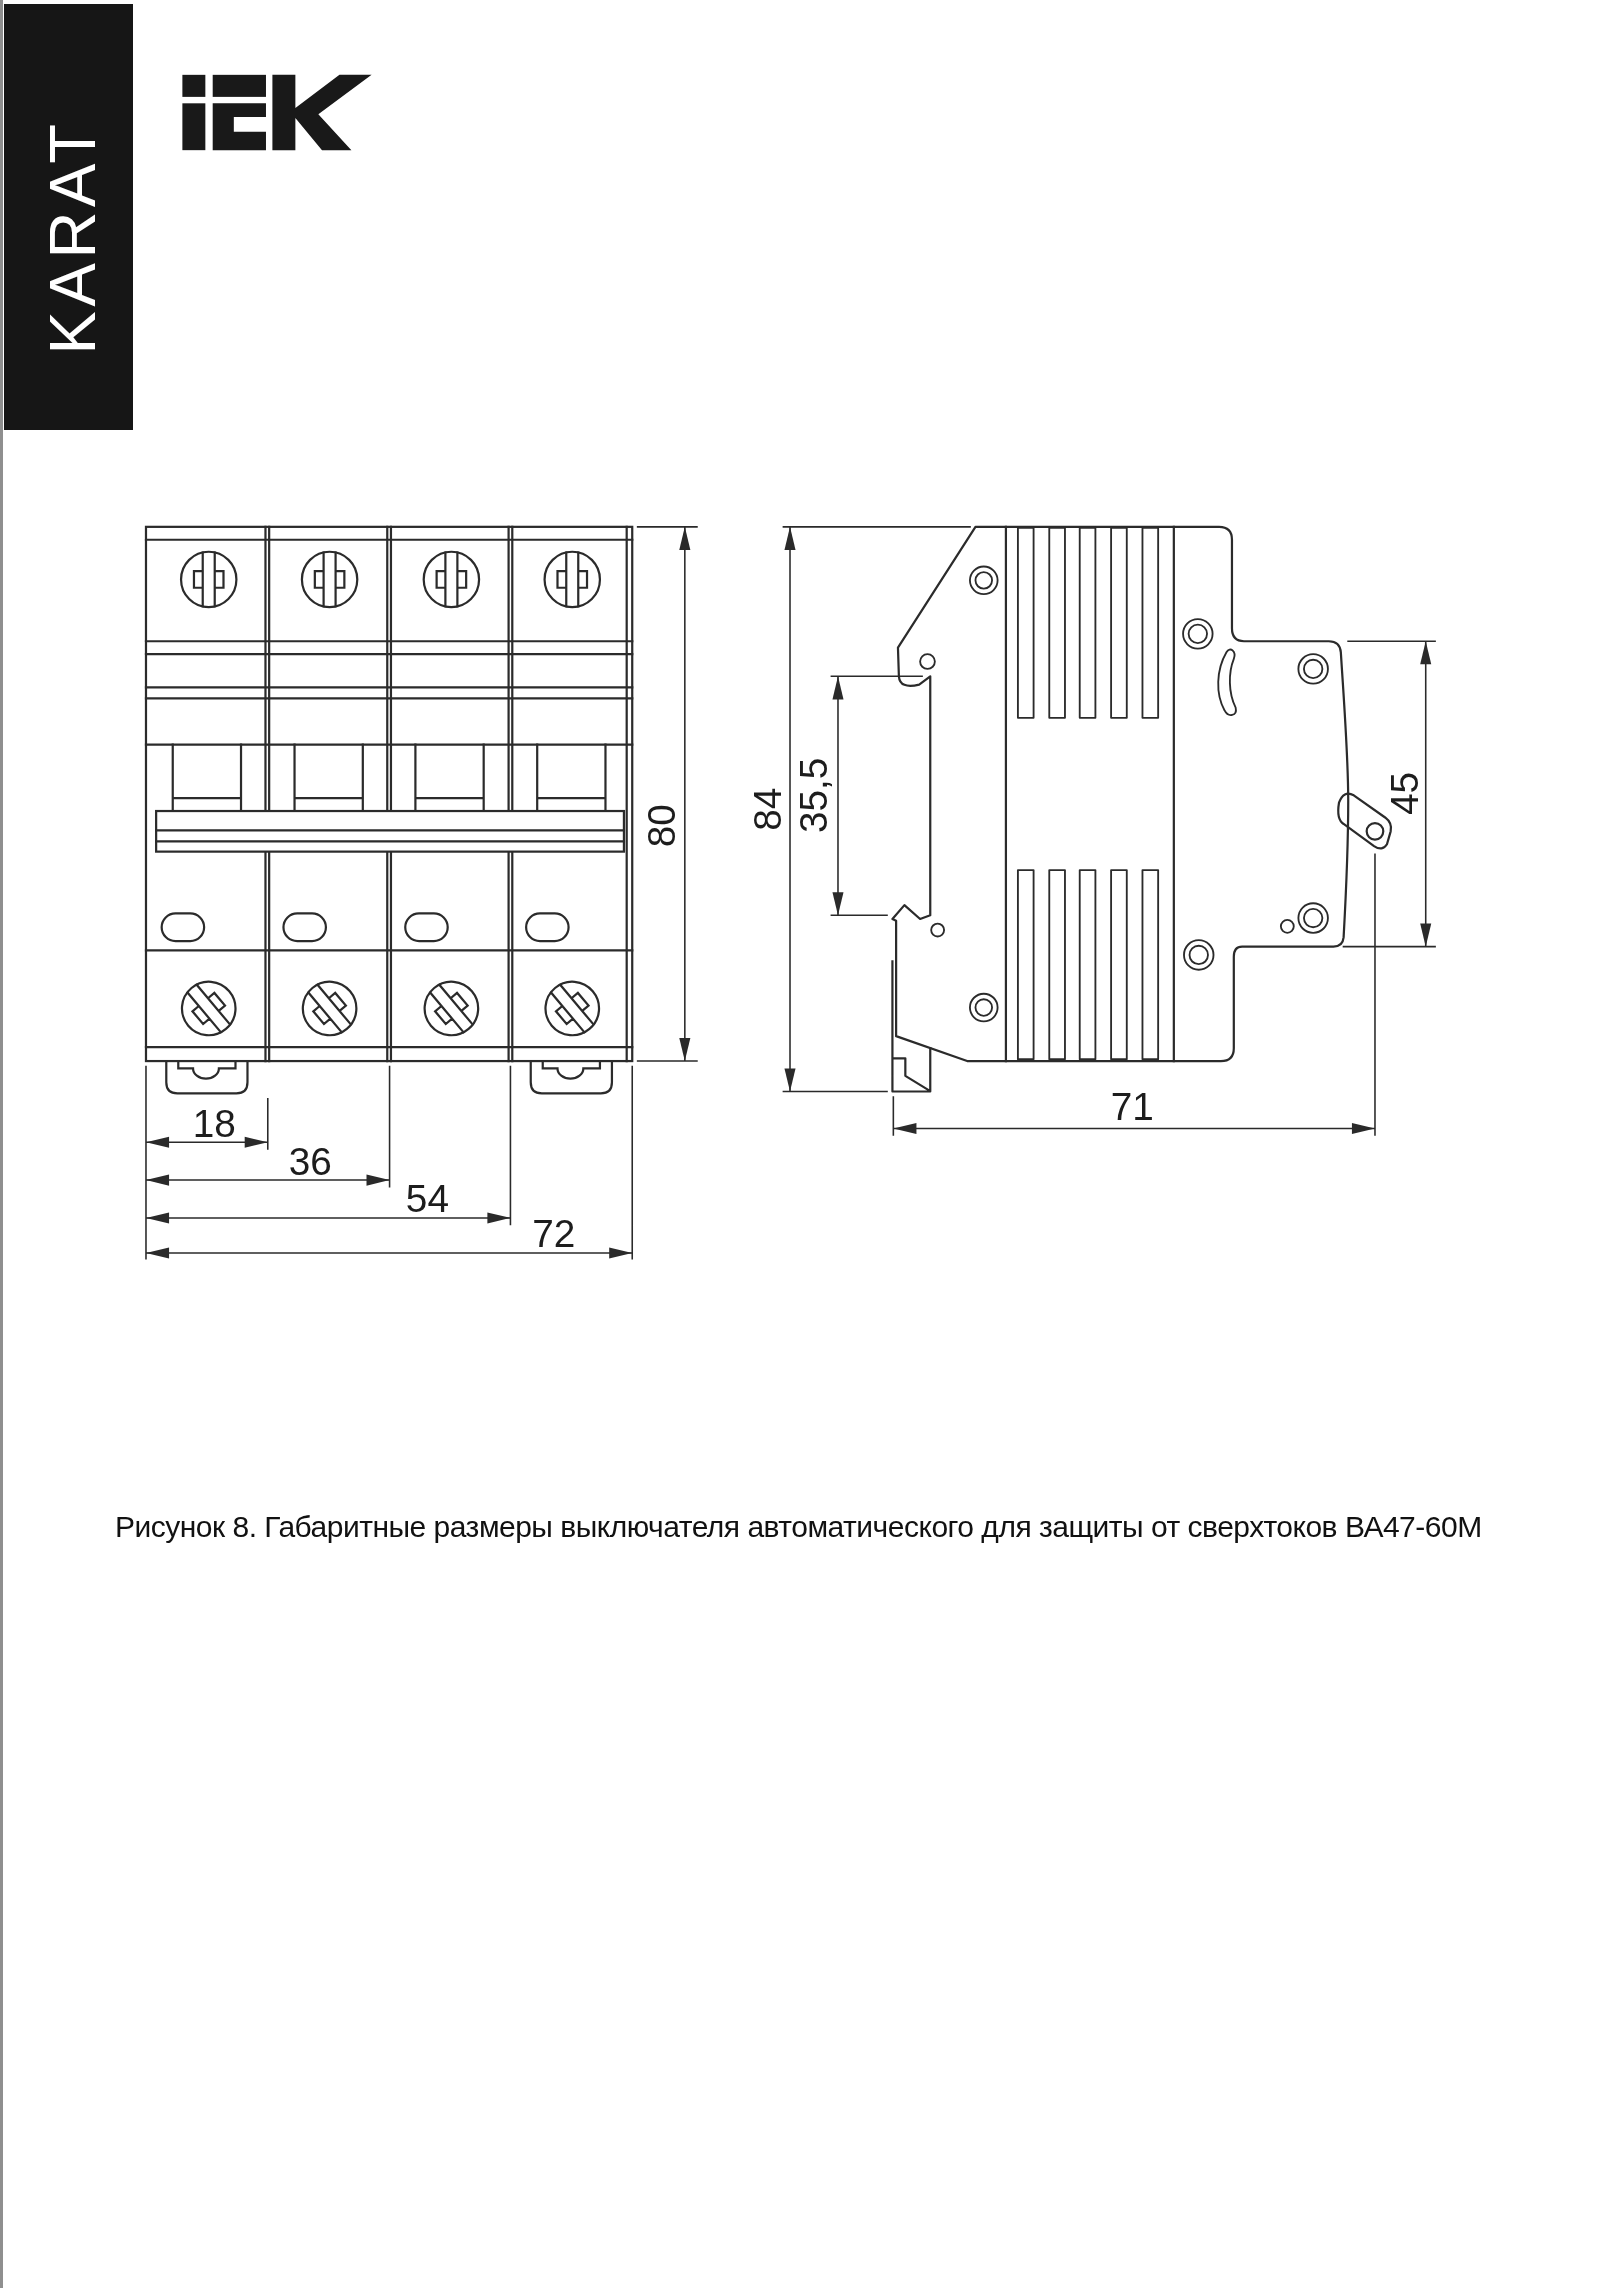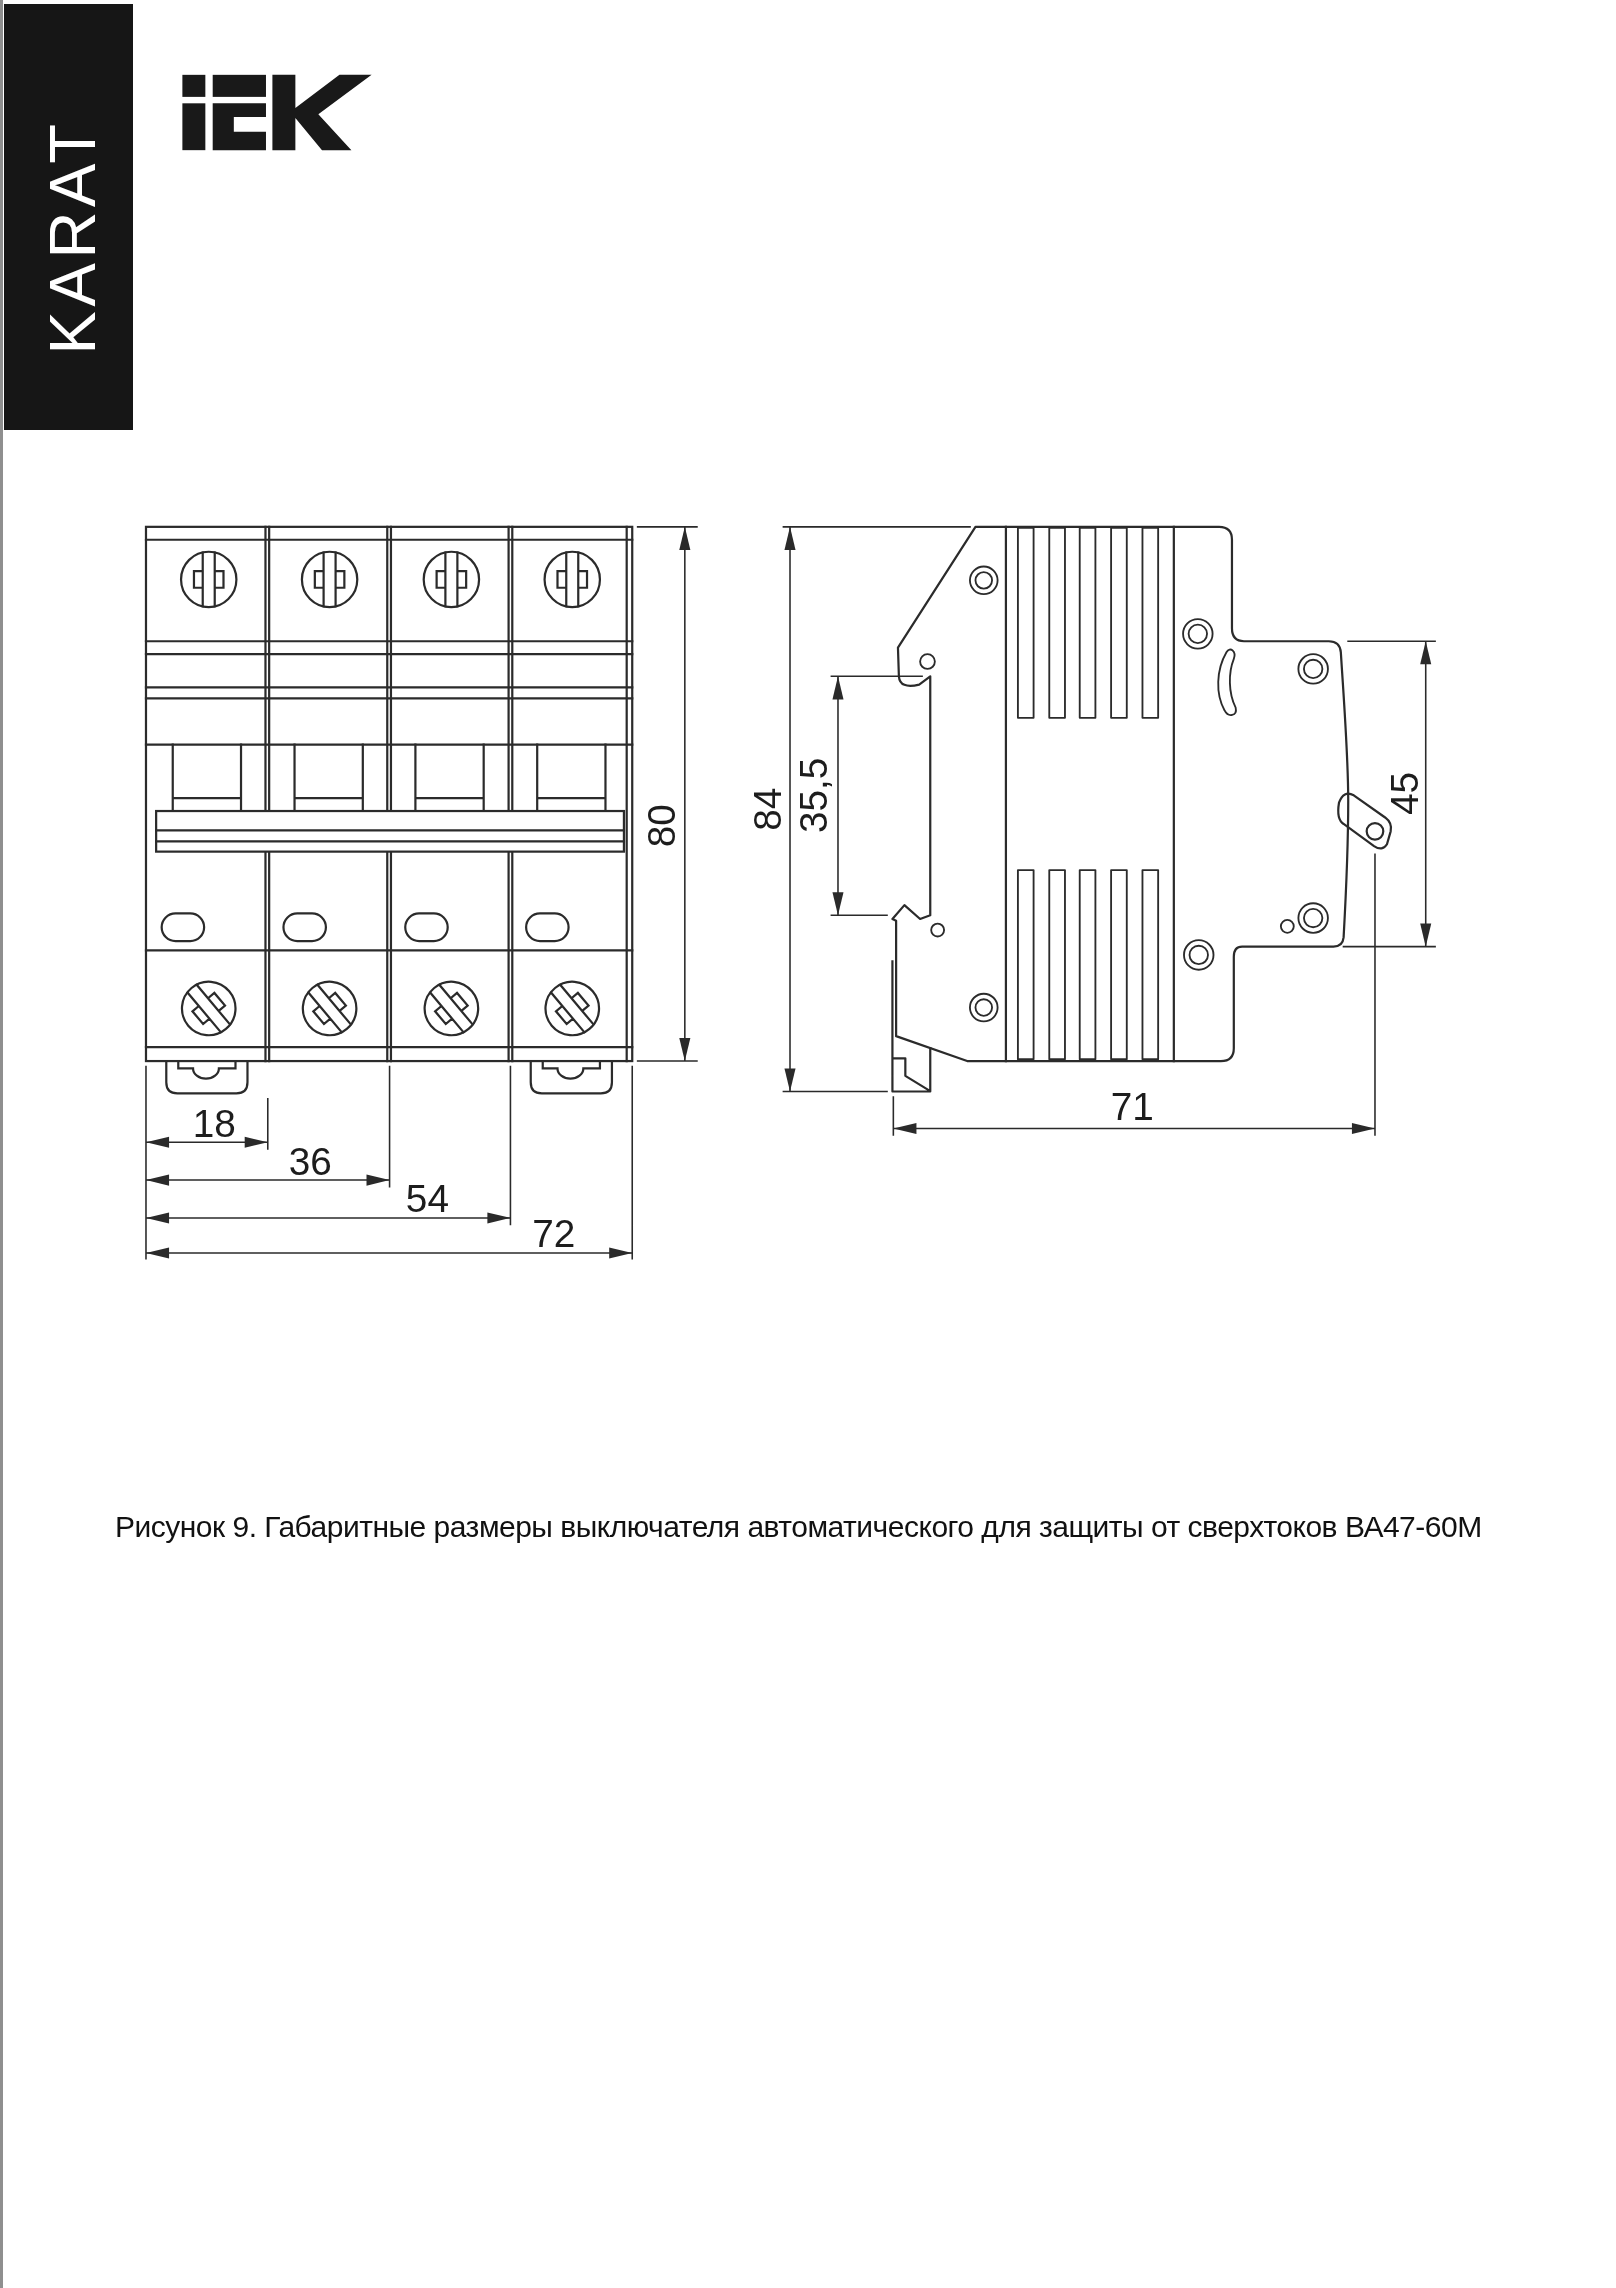--- a/index.html
+++ b/index.html
@@ -206,14 +206,14 @@
     <line x1="968" y1="1223" x2="1490" y2="1223" marker-start="url(#arr)" marker-end="url(#arr)"></line>
   </g>
   <g stroke="none">
     <text class="dim-text" x="846" y="877" text-anchor="middle" transform="rotate(-90 846 877)">84</text>
     <text class="dim-text" x="896" y="862" text-anchor="middle" transform="rotate(-90 896 862)">35,5</text>
     <text class="dim-text" x="1537" y="860" text-anchor="middle" transform="rotate(-90 1537 860)">45</text>
     <text class="dim-text" x="1227" y="1214" text-anchor="middle">71</text>
   </g>
 </svg>
 
-<div class="figure-caption">Рисунок 9. Габаритные размеры выключателя автоматического для защиты от сверхтоков ВА47-60М</div>
+<div class="figure-caption">Рисунок 8. Габаритные размеры выключателя автоматического для защиты от сверхтоков ВА47-60М</div>
 
 
 </body></html>

